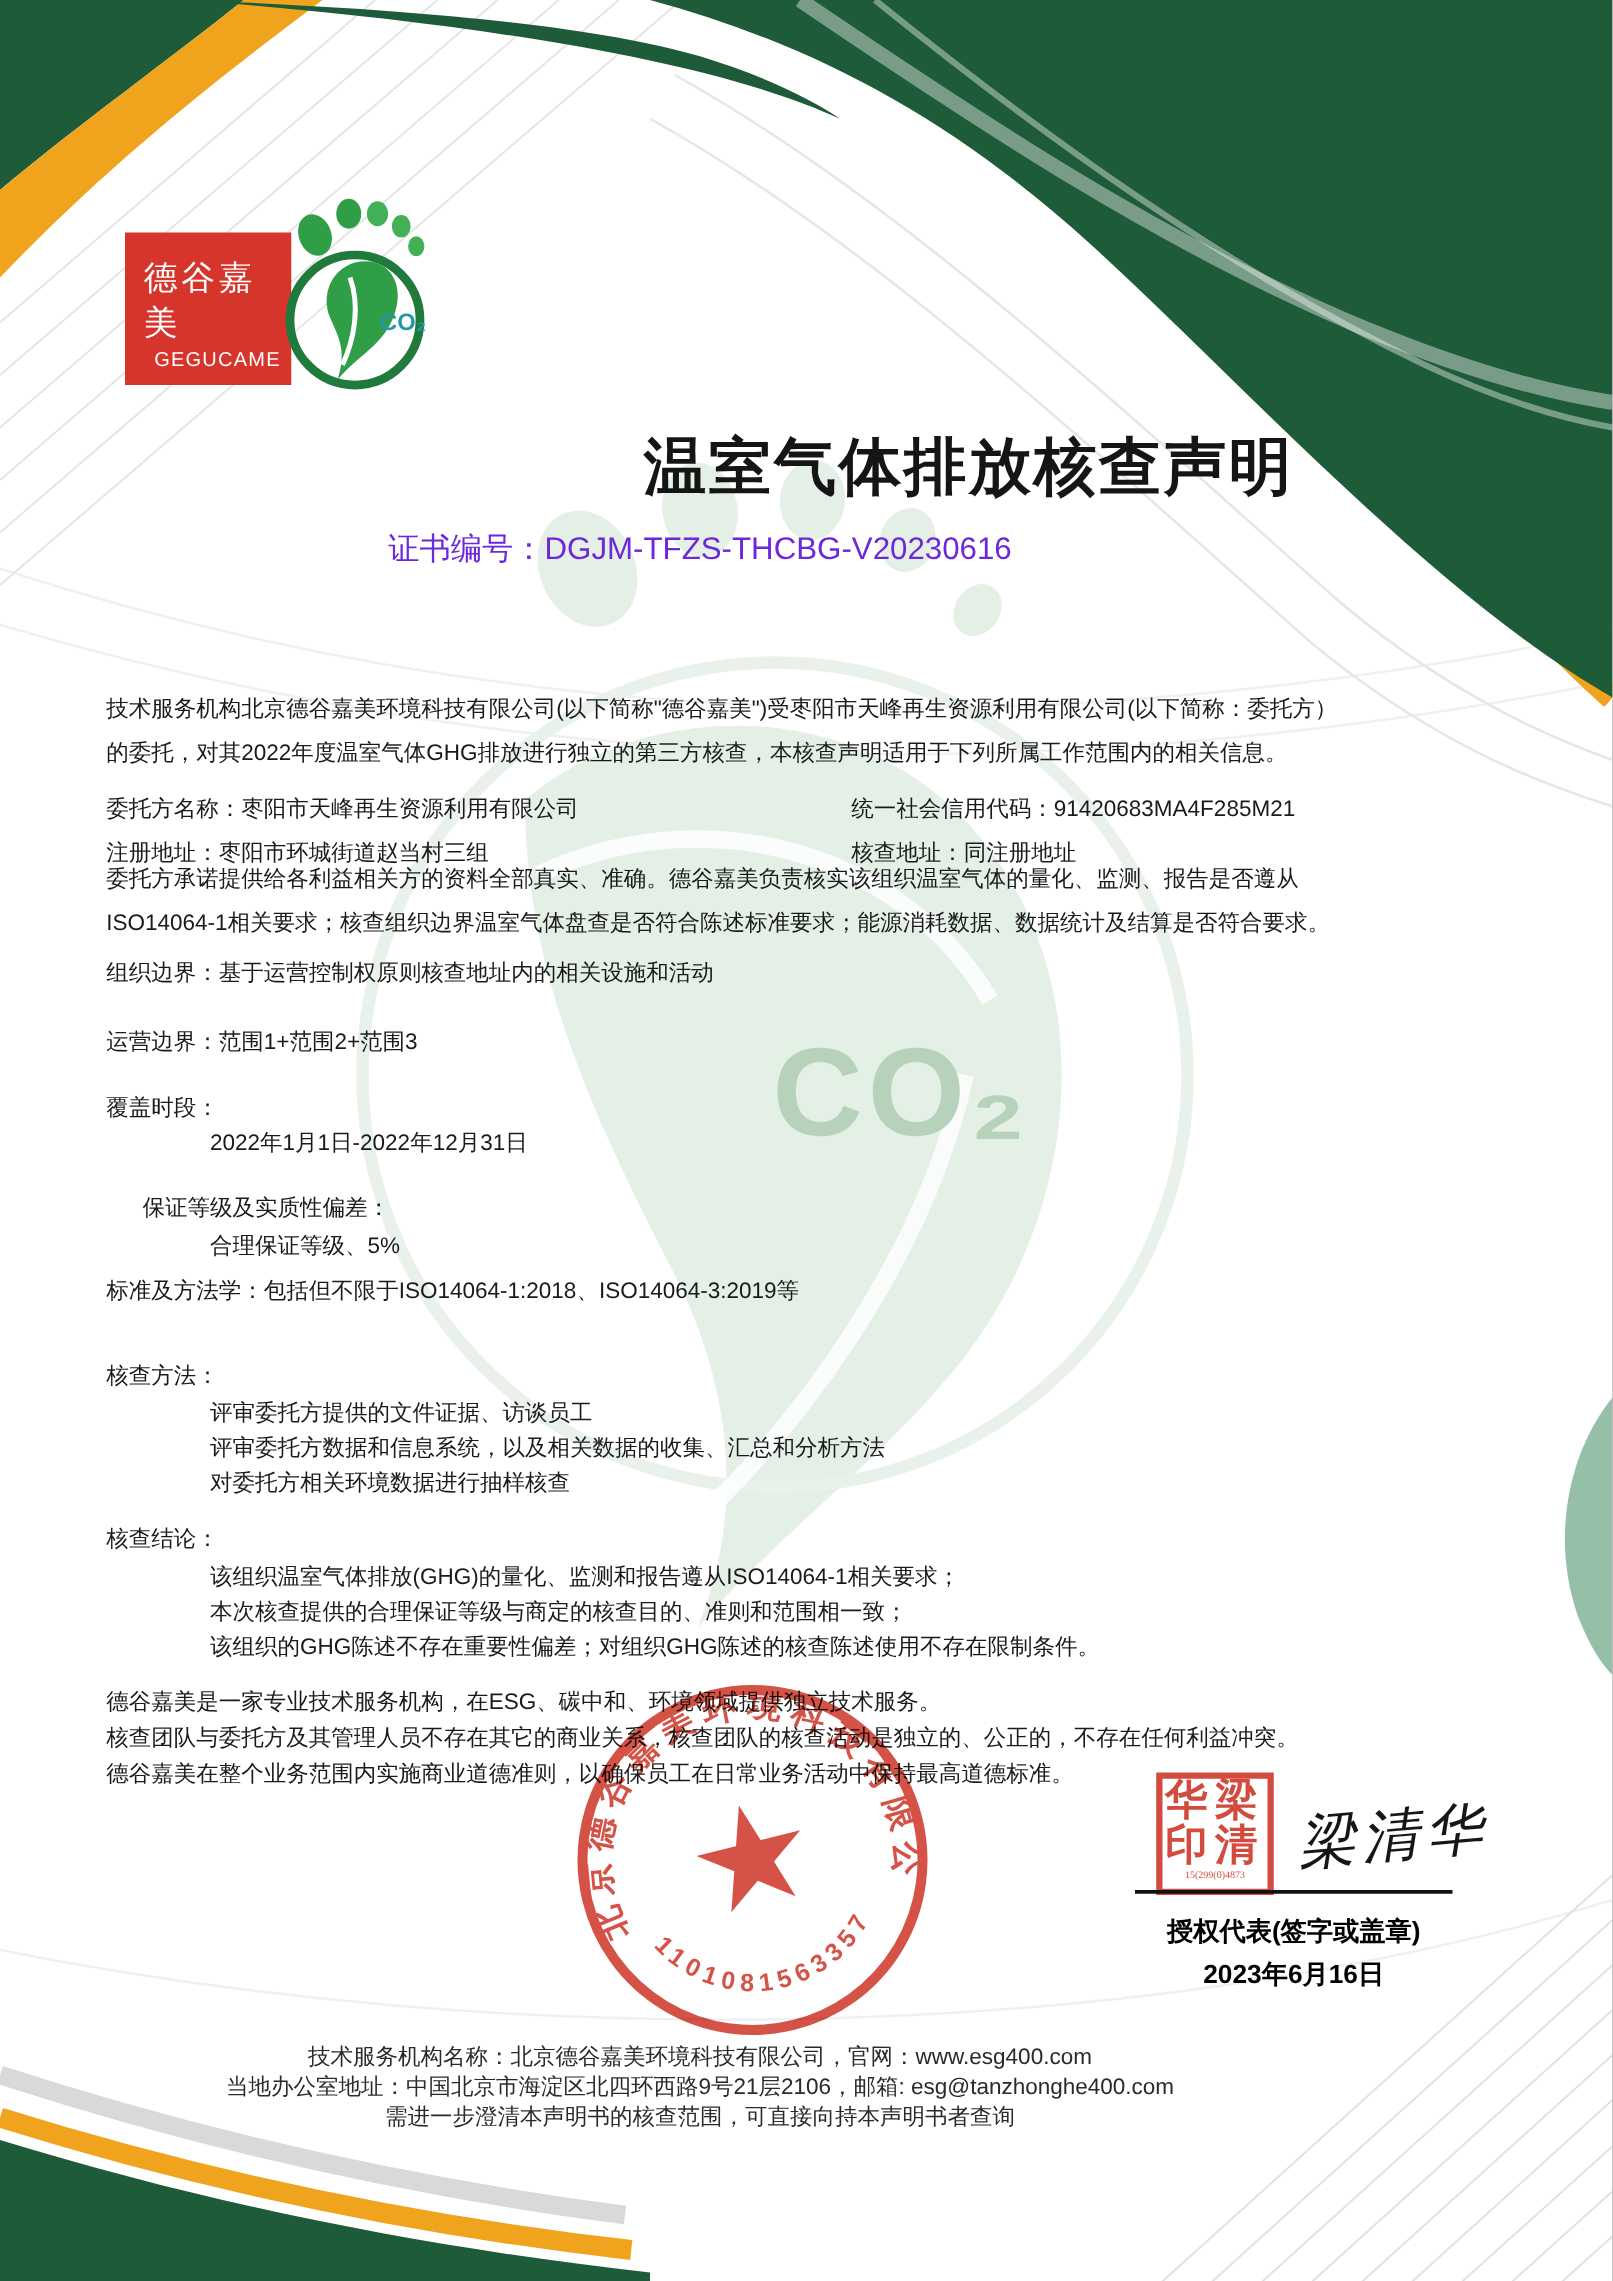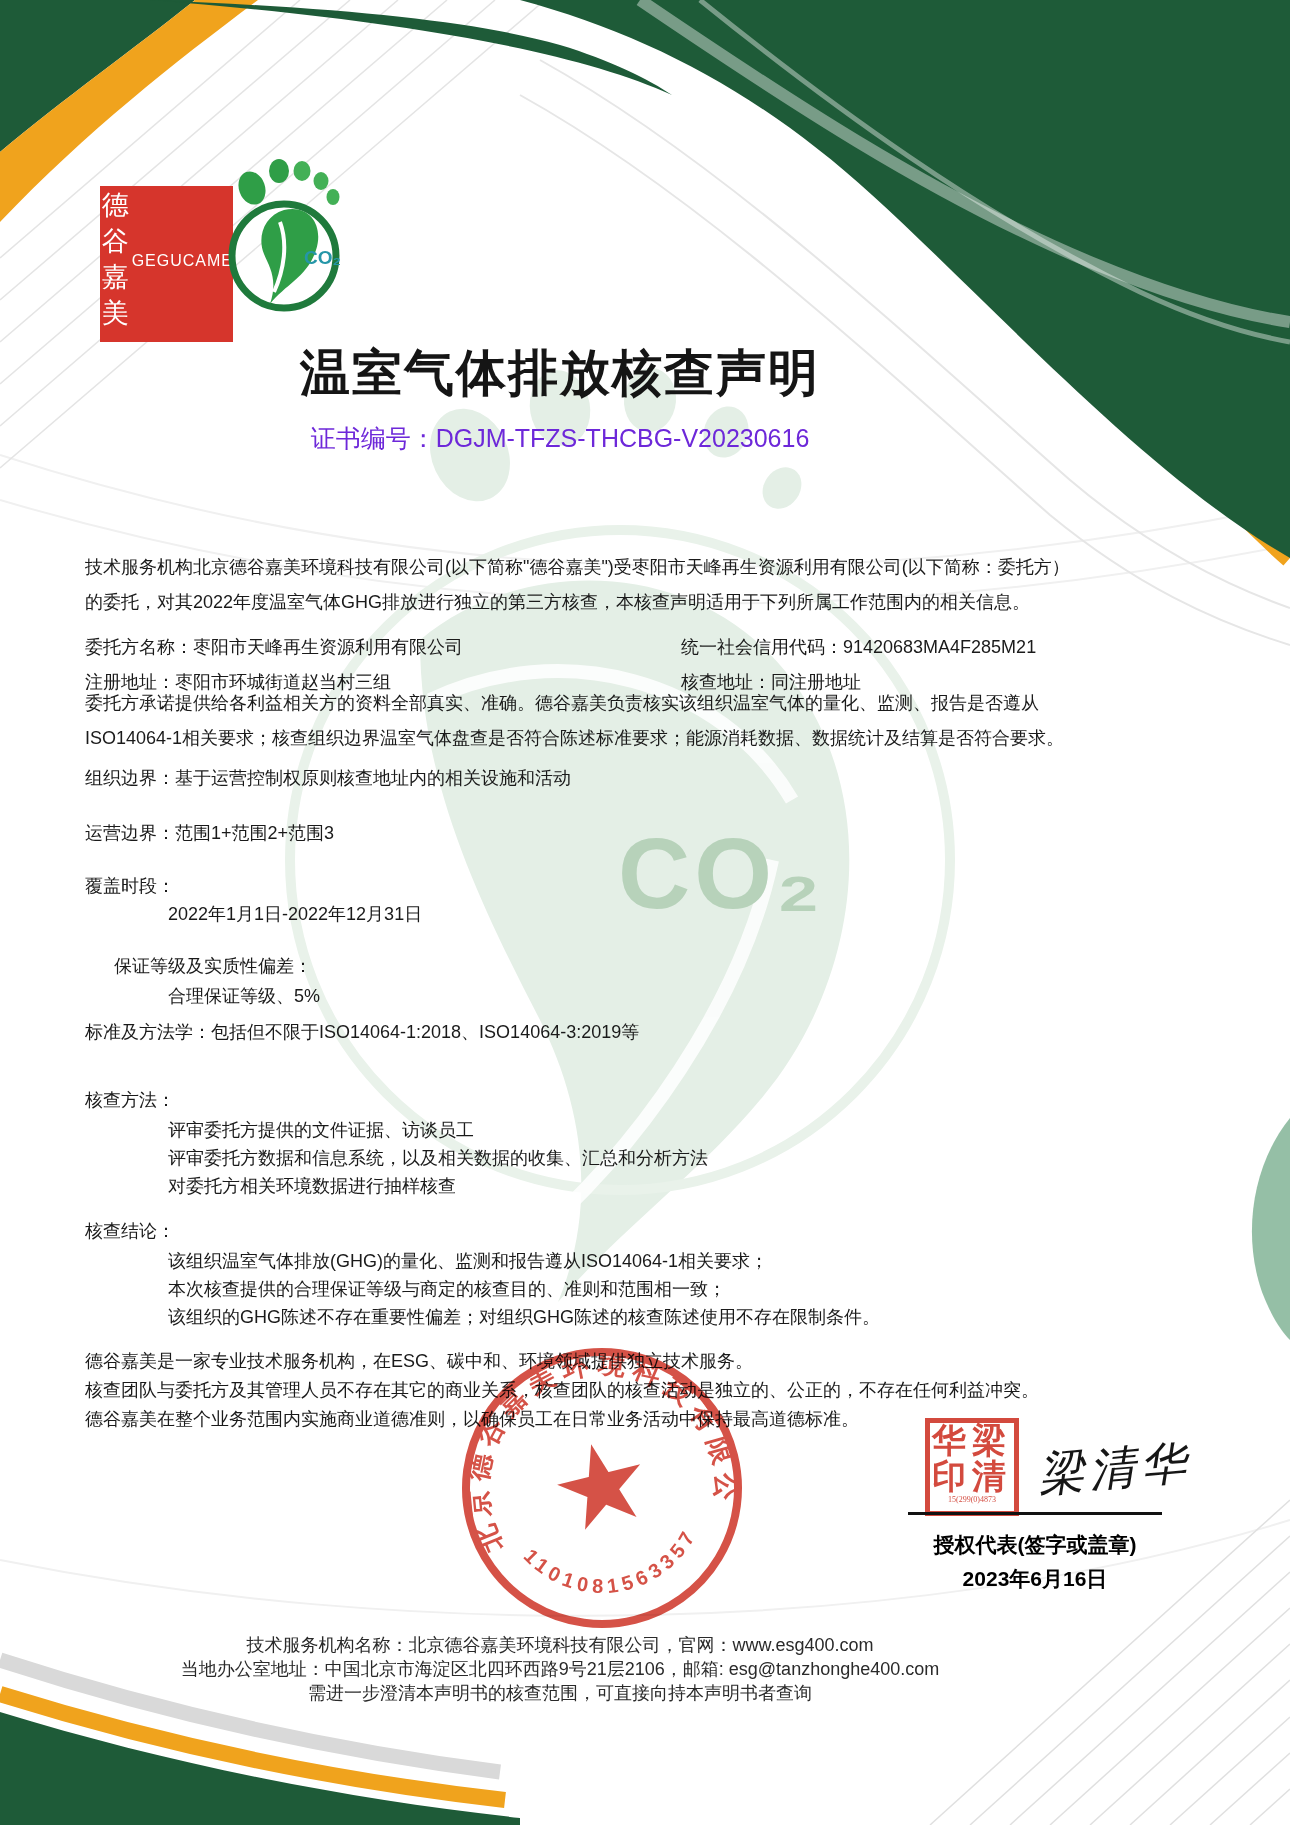--- a/index.html
+++ b/index.html
@@ -1,27 +1,27 @@
 <!DOCTYPE html>
 <html><head>
 <meta charset="utf-8">
 <style>
   html,body{margin:0;padding:0;background:#9a9a9a;}
   .page{position:relative;width:1290px;height:1825px;margin:0 auto;background:#ffffff;overflow:hidden;
         font-family:"Liberation Sans","DejaVu Sans",sans-serif;color:#1c1c1c;}
   svg.bg{position:absolute;left:0;top:0;}
   
-  .logo-red{position:absolute;left:100px;top:186px;width:133px;height:156px;background:#d6352c;color:#fff;
-            display:flex;align-items:center;justify-content:flex-end;
+  .logo-red{position:absolute;left:100px;top:186px;width:133px;height:122px;background:#d6352c;color:#fff;
+            display:flex;flex-direction:column;align-items:center;justify-content:flex-end;
             padding-bottom:10px;box-sizing:border-box;padding-left:15px;}
   .logo-red .cn{font-size:27px;letter-spacing:3px;}
   .logo-red .en{font-size:16px;letter-spacing:1px;margin-top:4px;}
   .logo-foot{position:absolute;left:222px;top:150px;width:135px;height:172px;}
   
-  .title{position:absolute;left:85px;top:340px;width:950px;text-align:center;font-size:50px;font-weight:bold;letter-spacing:2px;color:#151515;}
+  .title{position:absolute;left:85px;top:340px;width:950px;text-align:right;font-size:50px;font-weight:bold;letter-spacing:2px;color:#151515;}
   .certno{position:absolute;left:85px;top:422px;width:950px;text-align:center;font-size:25px;color:#6d28d9;}
   
   .t{position:absolute;left:85px;white-space:nowrap;font-size:18px;color:#1a1a1a;}
   .lh35{line-height:35px;}
   .lh28{line-height:28px;}
   #intro{top:550px;}
   #parties{top:630px;width:1120px;}
   .prow{position:relative;height:35px;line-height:35px;}
   .prow .rcol{position:absolute;left:596px;top:0;white-space:nowrap;}
   #commit{top:686px;}

